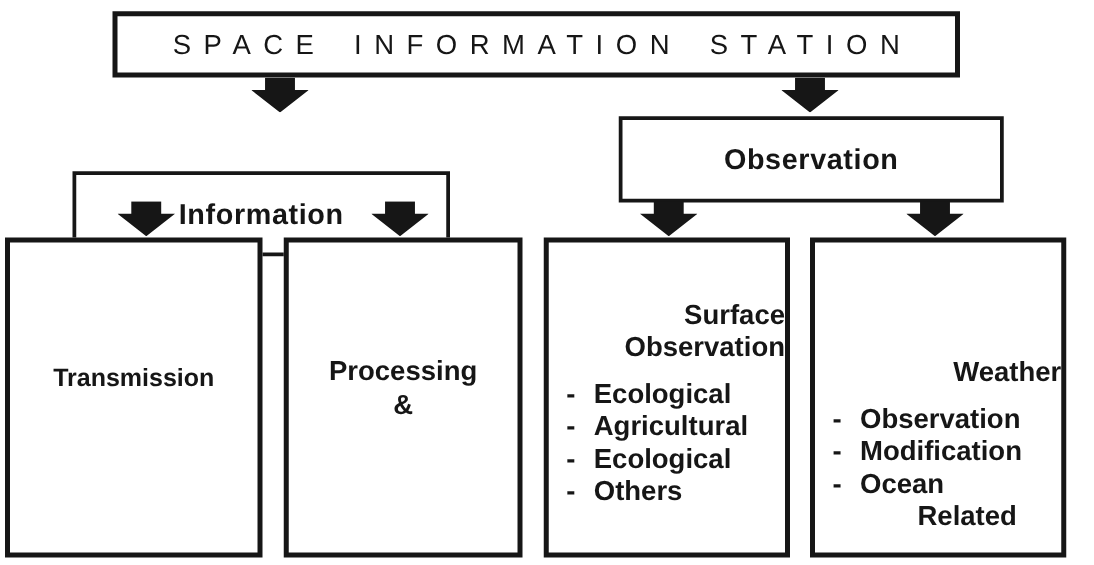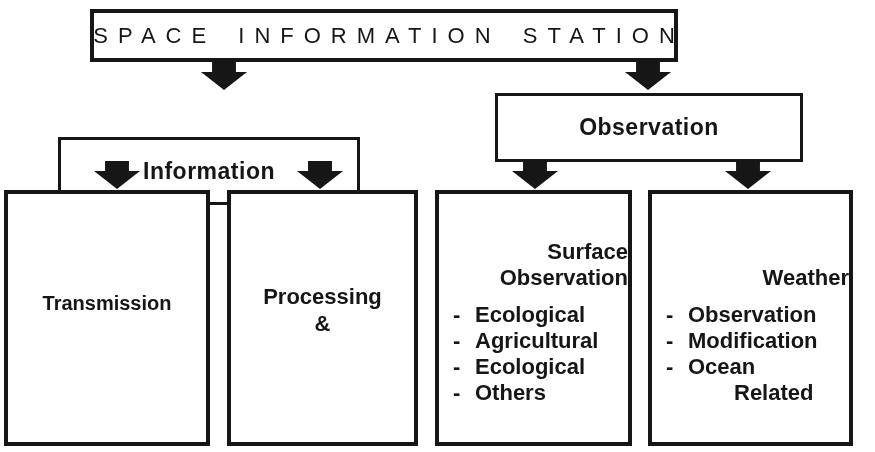--- a/index.html
+++ b/index.html
@@ -19,21 +19,21 @@
   .box {
     position: absolute;
     box-sizing: border-box;
     background: #ffffff;
     border: 4px solid #161616;
   }
 
   
   .title-box {
     left: 90px; top: 9px;
-    width: 588px; height: 53px;
+    width: 678px; height: 53px;
     display: flex; align-items: center; justify-content: center;
   }
   .title-text {
     font-size: 22px;
     font-weight: 400;
     letter-spacing: 10px;
     word-spacing: 6px;
     padding-left: 10px; 
     white-space: nowrap;
   }
@@ -90,21 +90,21 @@
     height: 97px;              
     padding: 45px 0 0 30px;
     font-size: 22px;
     font-weight: 700;
     line-height: 26px;
     text-align: right;
     display: flex;
     flex-direction: column;
     justify-content: flex-start;
   }
-  .leaf-heading.single { justify-content: flex-end; }
+  .leaf-heading.single { justify-content: flex-end; margin-top: 20px; }
 
   .leaf-list {
     margin-top: 11px;
     padding-left: 14px;
     font-size: 22px;
     font-weight: 700;
     line-height: 26px;
   }
   .list-row { display: flex; }
   .bullet { width: 22px; flex: 0 0 22px; }

